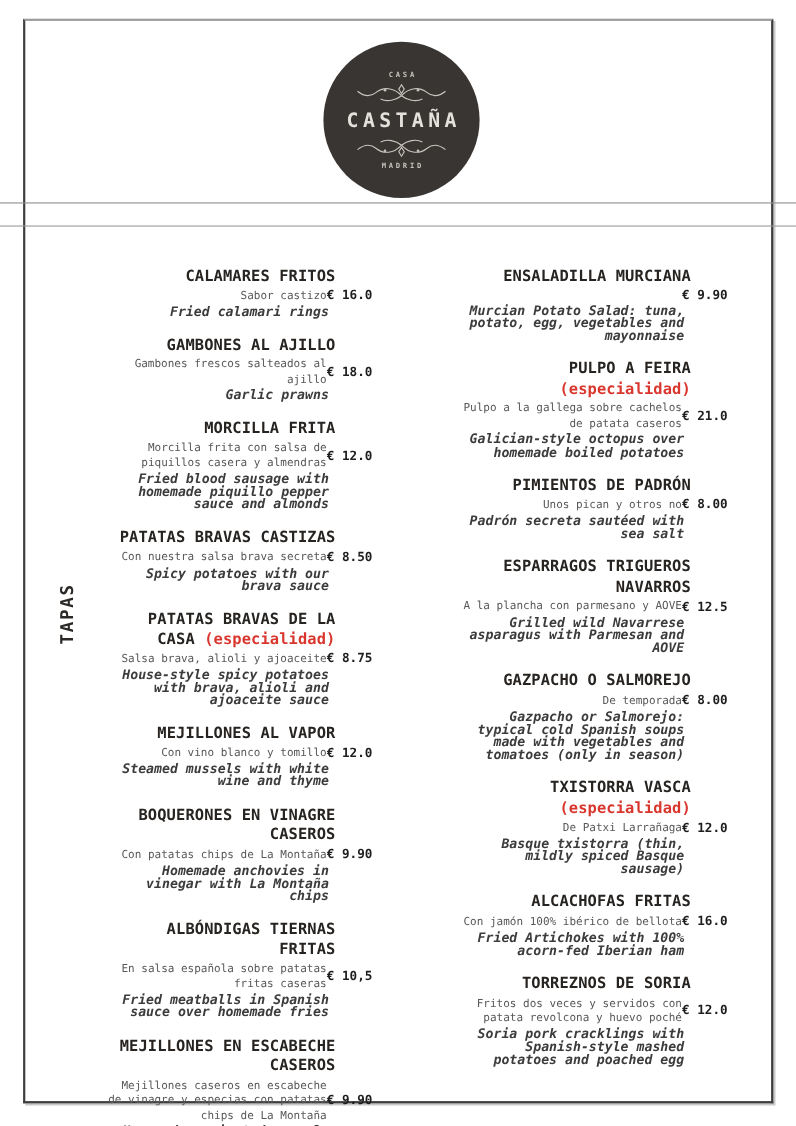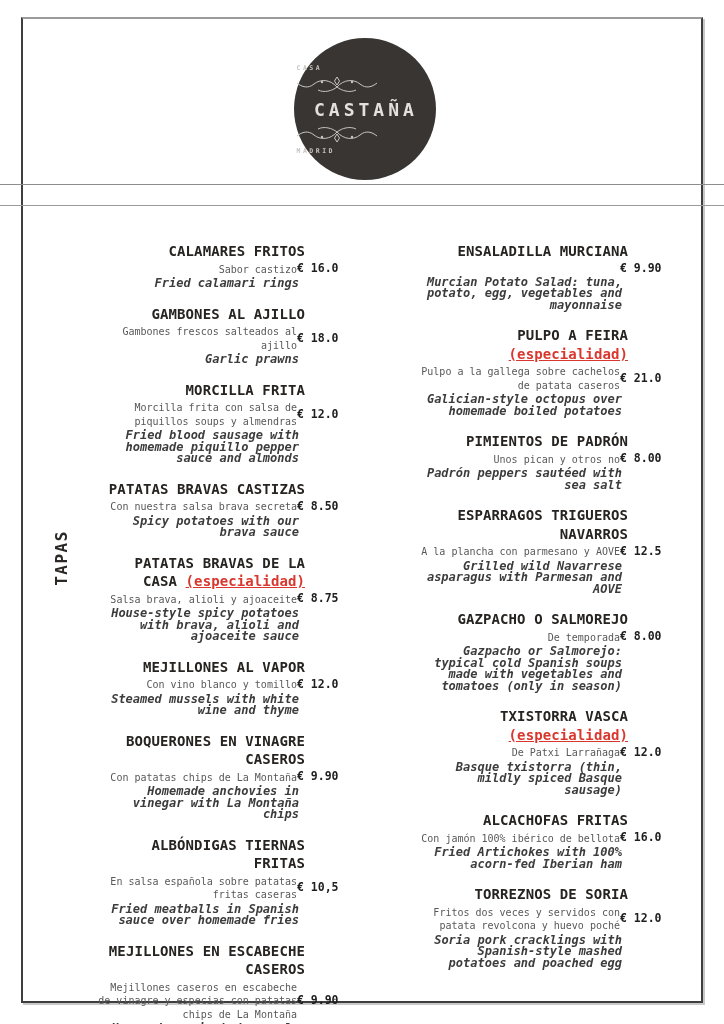--- a/index.html
+++ b/index.html
@@ -23,21 +23,21 @@
   
   .rule { position:absolute; left:0; width:724px; height:1px; }
   .rule-a { top:184px; background:#8d8d8d; }
   .rule-b { top:205px; background:#9a9a9a; }
 
   
   .logo {
     position:absolute; left:294px; top:38px;
     width:142px; height:142px; border-radius:50%;
     background:#393532; color:#d9d5d0;
-    display:flex; flex-direction:column; align-items:flex-start; justify-content:center;
+    display:flex; flex-direction:column; align-items:center; justify-content:center;
     text-align:center;
   }
   .logo-casa, .logo-madrid {
     font-size:6.5px; letter-spacing:2.5px; padding-left:2.5px;
     color:#c6c2bd; font-weight:bold;
   }
   .logo-name {
     font-size:18px; font-weight:bold; letter-spacing:4px; padding-left:4px;
     color:#e4e1dd; margin:1px 16px;
   }
@@ -62,21 +62,21 @@
     grid-template-columns:200px 56px;
     grid-template-rows:auto auto auto;
     margin-bottom:15px;
   }
   .name {
     grid-column:1 / span 2; grid-row:1;
     max-width:208px;
     font-size:14px; font-weight:bold; line-height:18.5px;
     color:#262320; letter-spacing:0.1px;
   }
-  .spec { color:#d9372e;text-decoration:underline; }
+  .spec { color:#d9372e; }
   .desc {
     grid-column:1; grid-row:2;
     margin-top:2px; max-width:200px;
     font-size:10px; line-height:13.5px; color:#585858;
   }
   .price {
     grid-column:2; grid-row:2;
     align-self:center; justify-self:start;
     font-size:11.5px; font-weight:bold; color:#1e1e1e;
     white-space:nowrap;
@@ -136,21 +136,21 @@
         <div class="desc-en">Fried calamari rings</div>
       </div>
       <div class="item">
         <div class="name">GAMBONES AL AJILLO</div>
         <div class="desc">Gambones frescos salteados al ajillo</div>
         <div class="price">€ 18.0</div>
         <div class="desc-en">Garlic prawns</div>
       </div>
       <div class="item">
         <div class="name">MORCILLA FRITA</div>
-        <div class="desc">Morcilla frita con salsa de piquillos soups y almendras</div>
+        <div class="desc">Morcilla frita con salsa de piquillos casera y almendras</div>
         <div class="price">€ 12.0</div>
         <div class="desc-en">Fried blood sausage with homemade piquillo pepper sauce and almonds</div>
       </div>
       <div class="item">
         <div class="name">PATATAS BRAVAS CASTIZAS</div>
         <div class="desc">Con nuestra salsa brava secreta</div>
         <div class="price">€ 8.50</div>
         <div class="desc-en">Spicy potatoes with our brava sauce</div>
       </div>
       <div class="item">
@@ -193,21 +193,21 @@
       <div class="item">
         <div class="name">PULPO A FEIRA<div class="spec">(especialidad)</div></div>
         <div class="desc">Pulpo a la gallega sobre cachelos de patata caseros</div>
         <div class="price">€ 21.0</div>
         <div class="desc-en">Galician-style octopus over homemade boiled potatoes</div>
       </div>
       <div class="item">
         <div class="name">PIMIENTOS DE PADRÓN</div>
         <div class="desc">Unos pican y otros no</div>
         <div class="price">€ 8.00</div>
-        <div class="desc-en">Padrón peppers sautéed with sea salt</div>
+        <div class="desc-en">Padrón secreta sautéed with sea salt</div>
       </div>
       <div class="item">
         <div class="name">ESPARRAGOS TRIGUEROS NAVARROS</div>
         <div class="desc">A la plancha con parmesano y AOVE</div>
         <div class="price">€ 12.5</div>
         <div class="desc-en">Grilled wild Navarrese asparagus with Parmesan and AOVE</div>
       </div>
       <div class="item">
         <div class="name">GAZPACHO O SALMOREJO</div>
         <div class="desc">De temporada</div>

